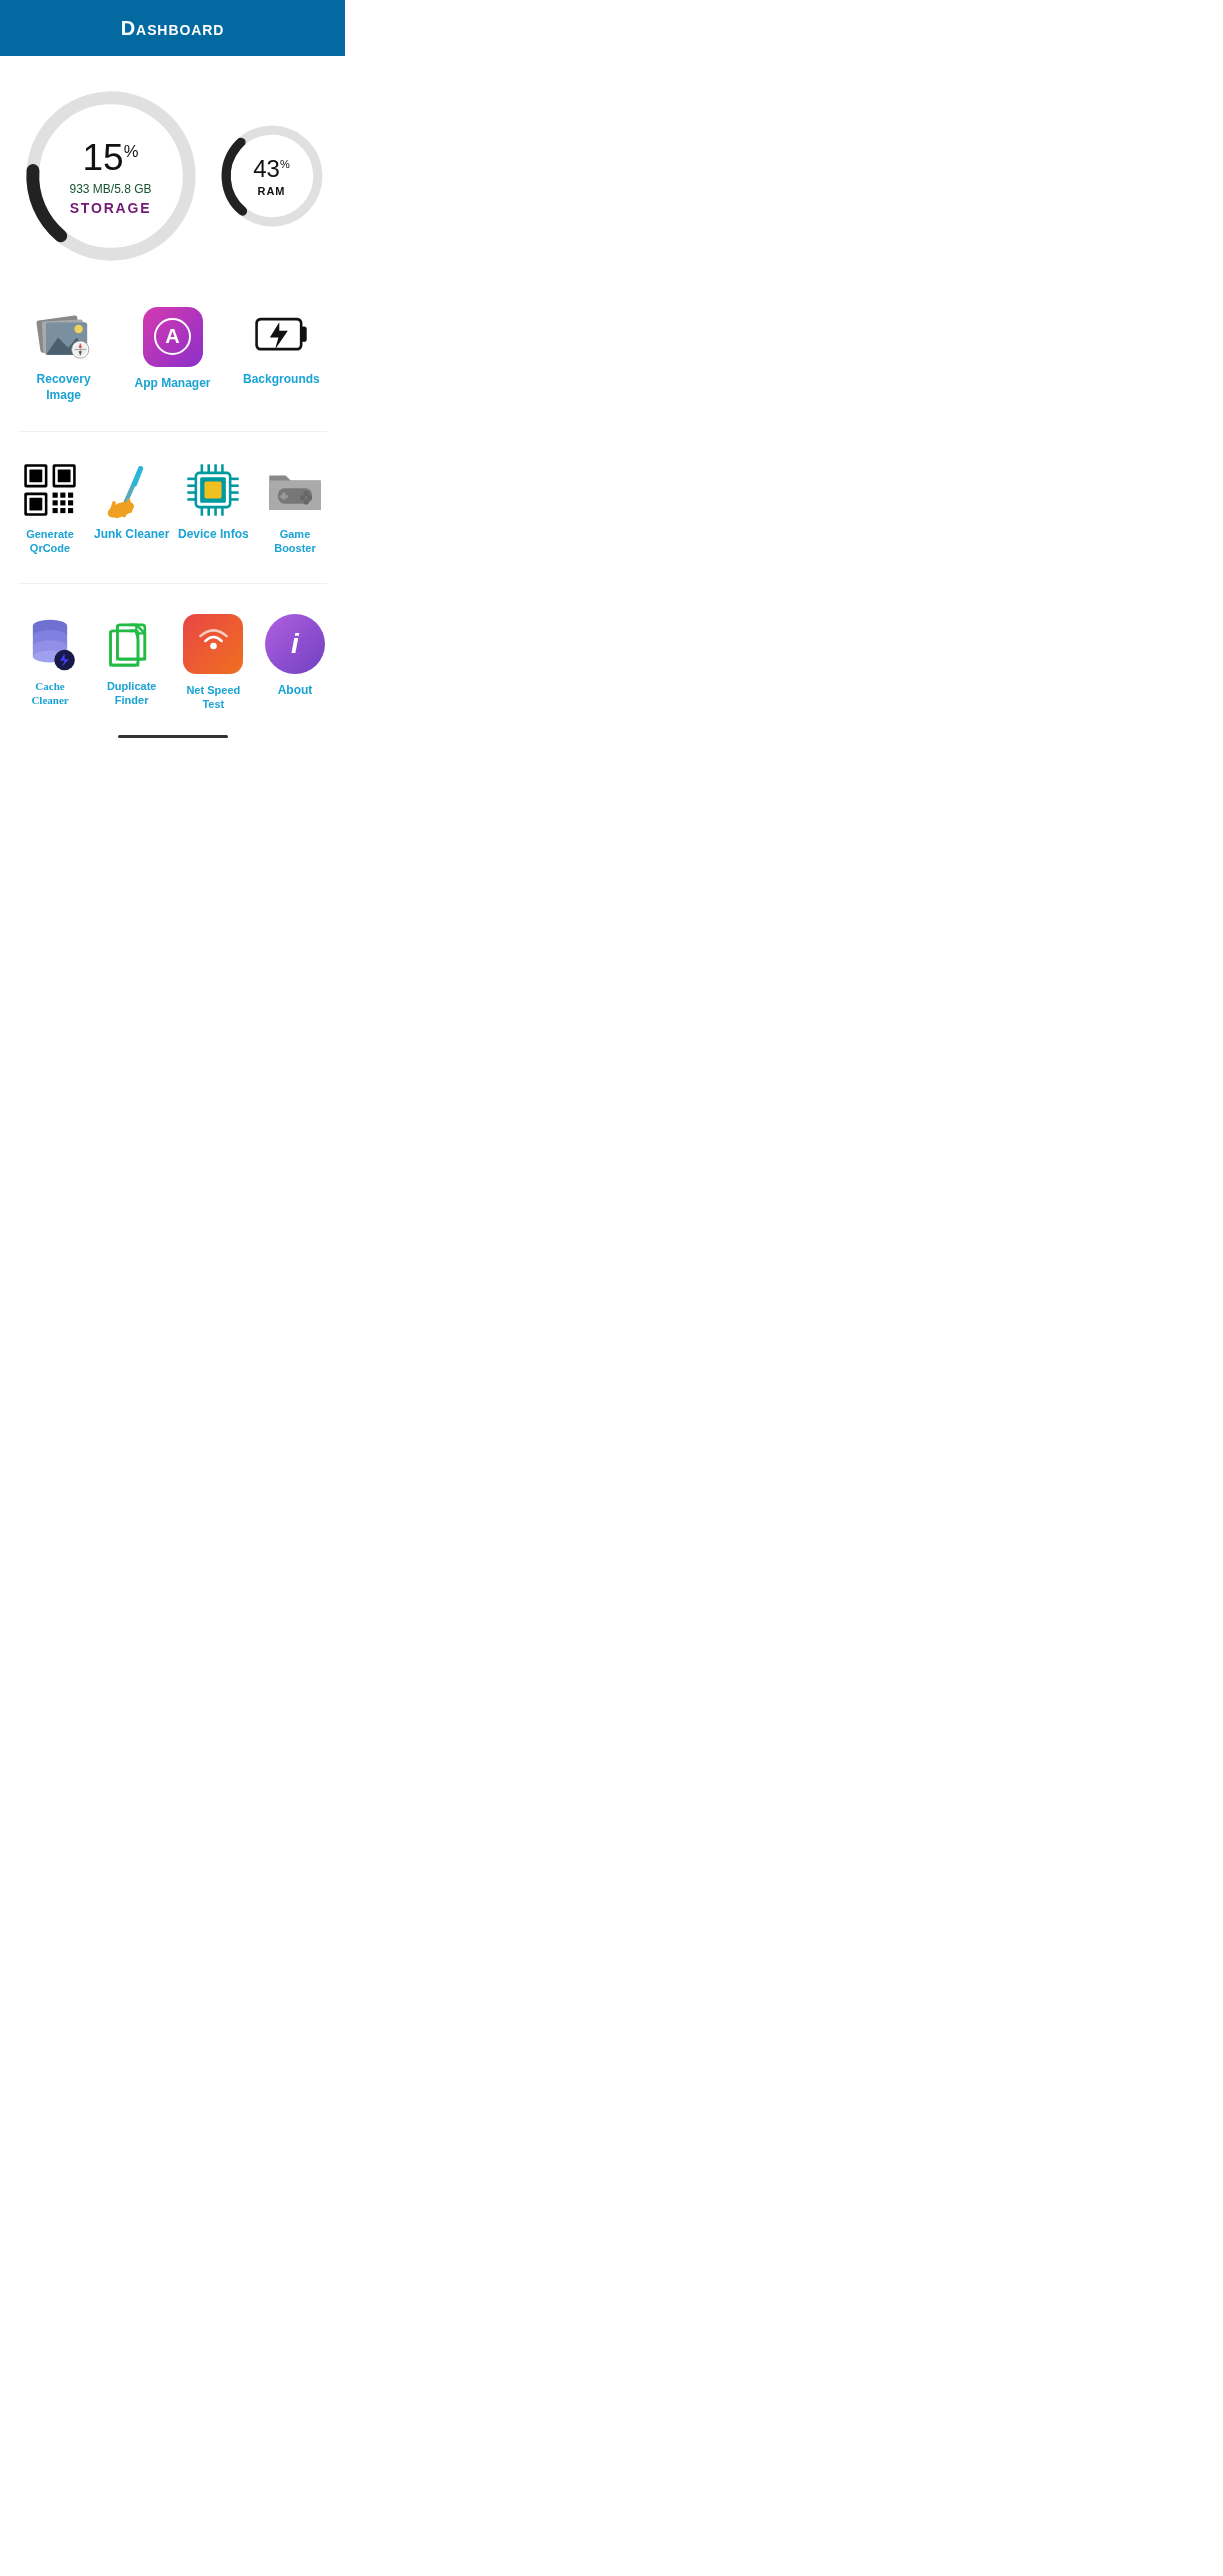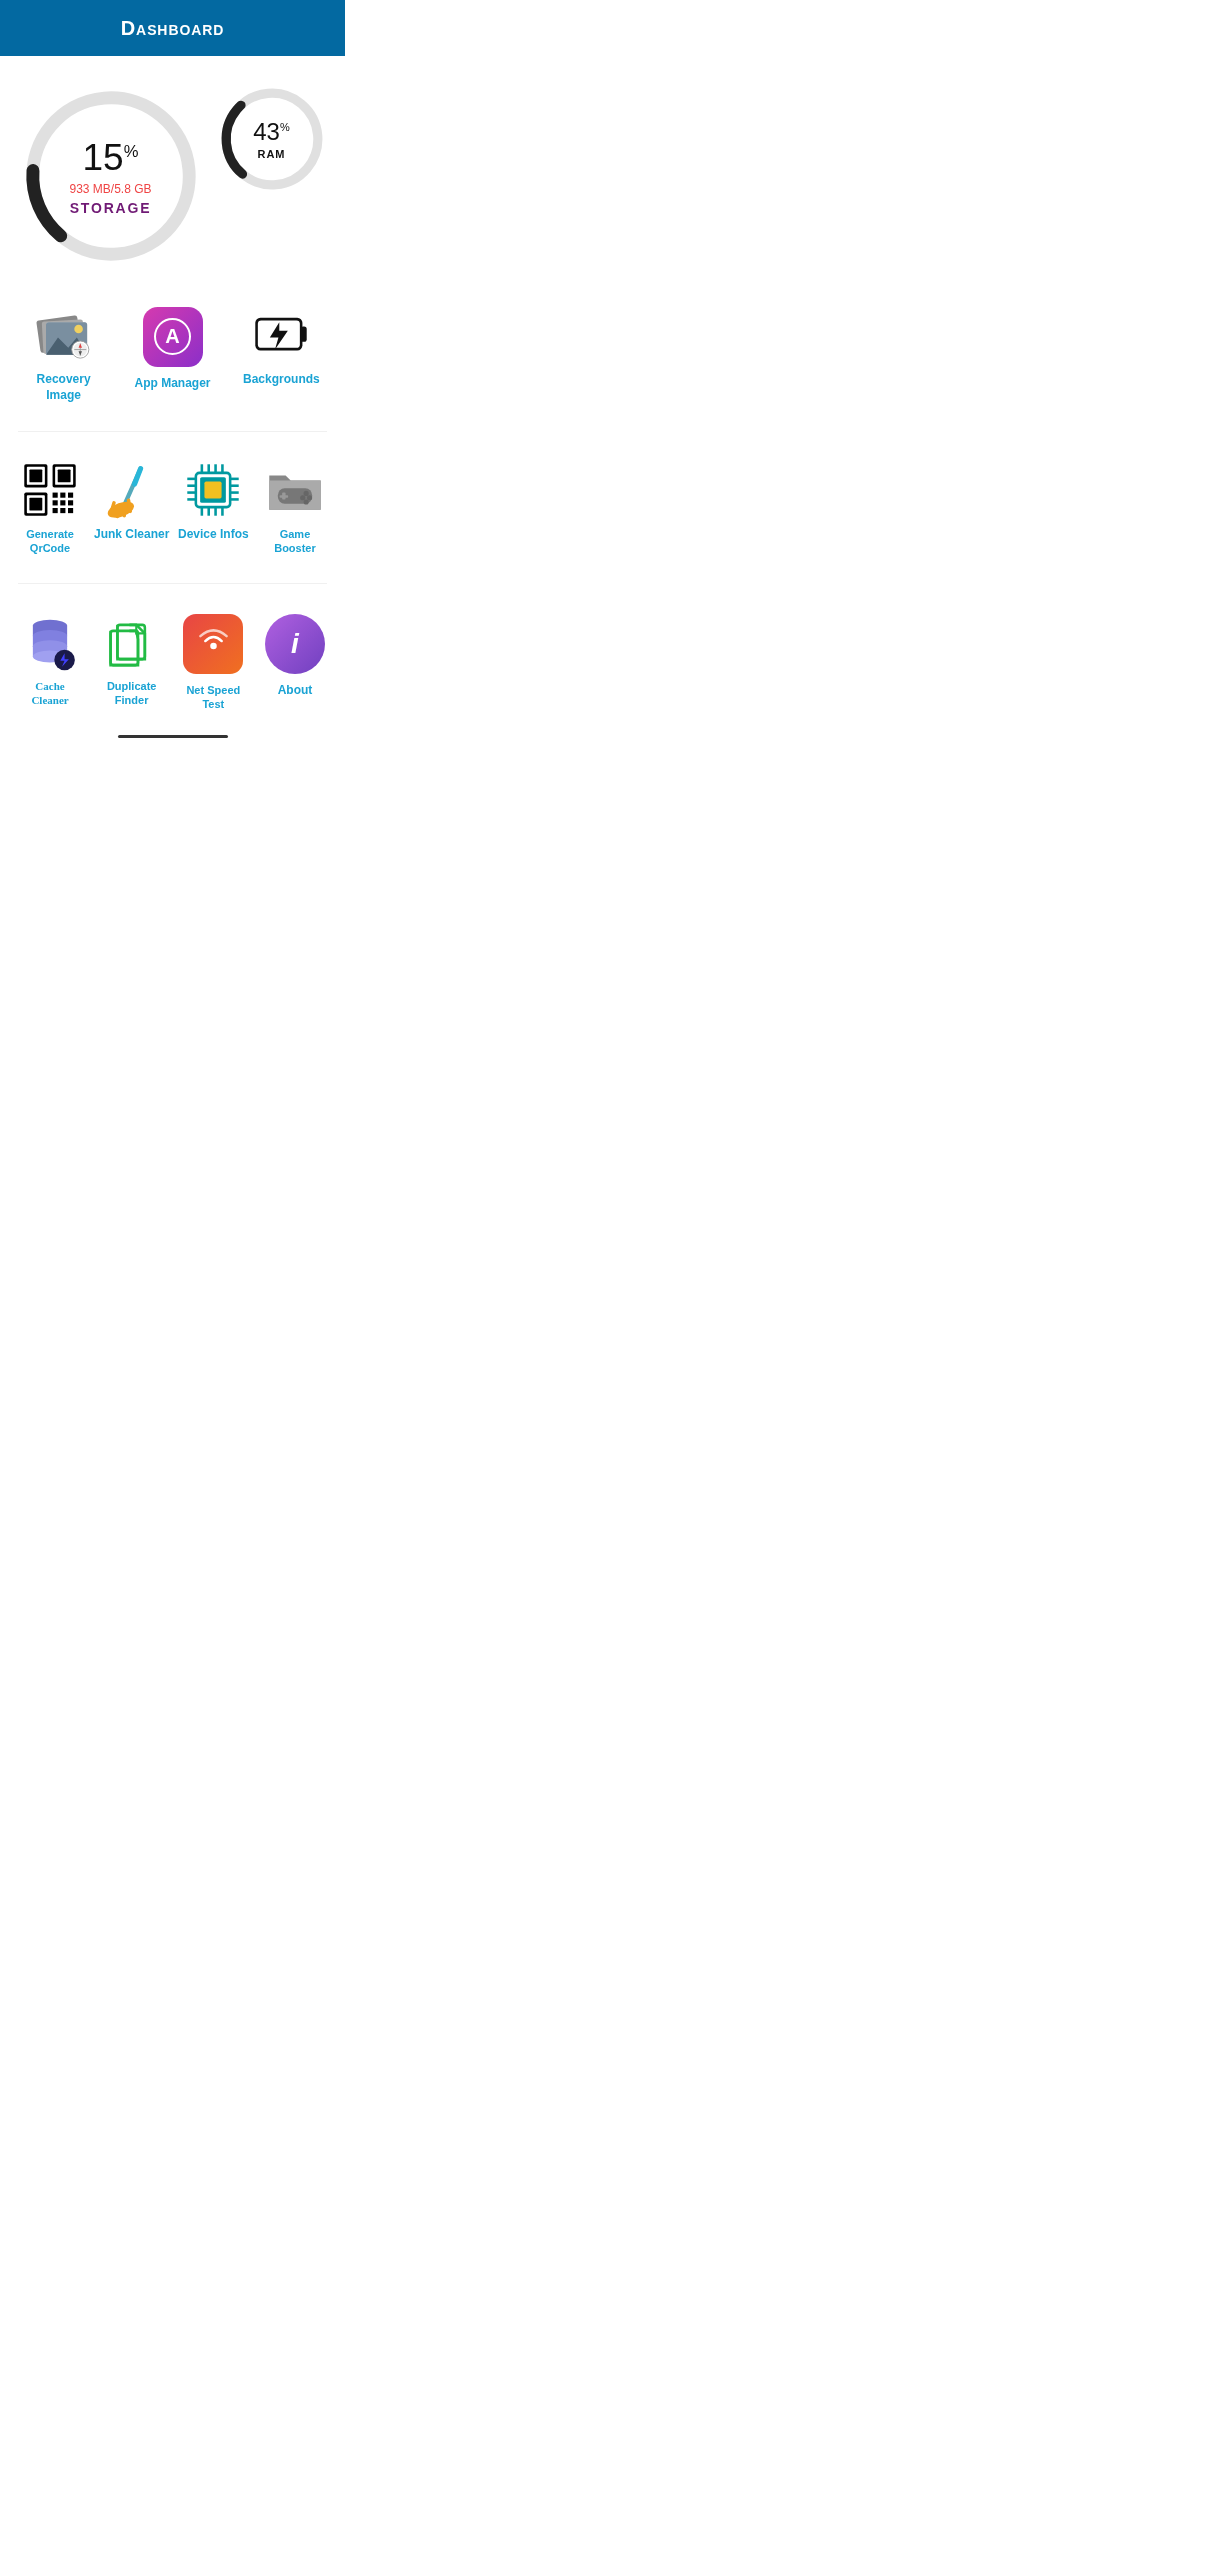--- a/index.html
+++ b/index.html
@@ -22,21 +22,21 @@
       font-size: 20px;
       font-weight: 700;
       letter-spacing: 0.9px;
       text-transform: capitalize;
       font-variant: small-caps;
     }
 
     
     .gauges-section {
       display: flex;
-      align-items: flex-start;
+      align-items: center;
       justify-content: center;
       padding: 28px 18.4px 18.4px 18.4px;
       gap: 14px;
     }
 
     
     .storage-gauge-container {
       position: relative;
       width: 184px;
       height: 184px;
@@ -58,21 +58,21 @@
       font-size: 37px;
       font-weight: 300;
       color: #111;
     }
     .storage-percent sup {
       font-size: 16.6px;
       vertical-align: super;
     }
     .storage-detail {
       font-size: 12px;
-      color: #ef4444;
+      color: #14532d;
       margin-top: 3.7px;
     }
     .storage-label {
       font-size: 14px;
       font-weight: 700;
       letter-spacing: 1.8px;
       color: #701a75;
       margin-top: 3.7px;
     }
 

